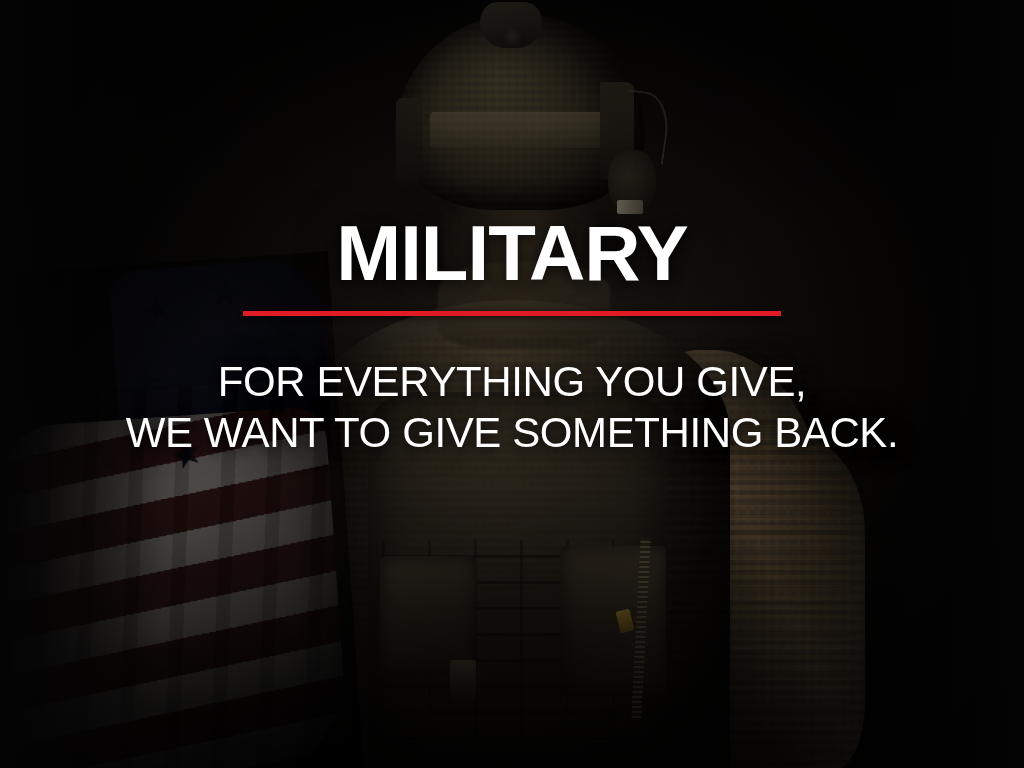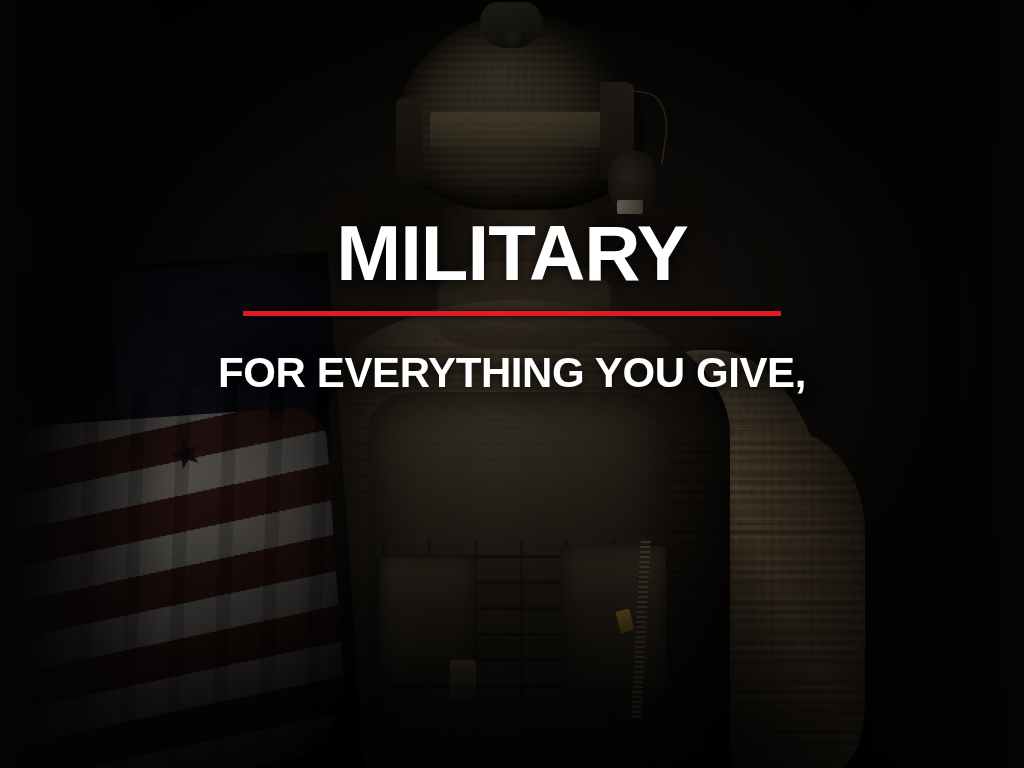--- a/index.html
+++ b/index.html
@@ -280,24 +280,24 @@
   .headline .l2 { display:block; letter-spacing:-1.5px; }
 
   .rule {
     width:538px; height:5px;
     background:#e01b24;
     margin-top:19px;
     box-shadow:0 1px 6px rgba(0,0,0,.7);
   }
 
   .subhead {
-    margin-top:31px;
+    margin-top:40px;
     color:#fff;
     font-family:"Liberation Sans", sans-serif;
-    font-weight:bold;
+    font-weight:normal;
     font-size:42px;
     line-height:1.22;
     letter-spacing:-.4px;
     text-align:center;
     text-shadow:0 2px 12px rgba(0,0,0,.85), 0 0 30px rgba(0,0,0,.55);
     white-space:nowrap;
   }
   .subhead .s1, .subhead .s2 { display:block; }
 </style>
 </head>
@@ -358,16 +358,17 @@
   <div class="content">
 
     <h1 class="headline">
       <span class="l1">MILITARY</span>
     </h1>
 
     <div class="rule"></div>
 
     <h2 class="subhead">
       <span class="s1">FOR EVERYTHING YOU GIVE,</span>
+      <span class="s2">WE WANT TO GIVE SOMETHING BACK.</span>
     </h2>
 
   </div>
 </div>
 
 </body></html>

